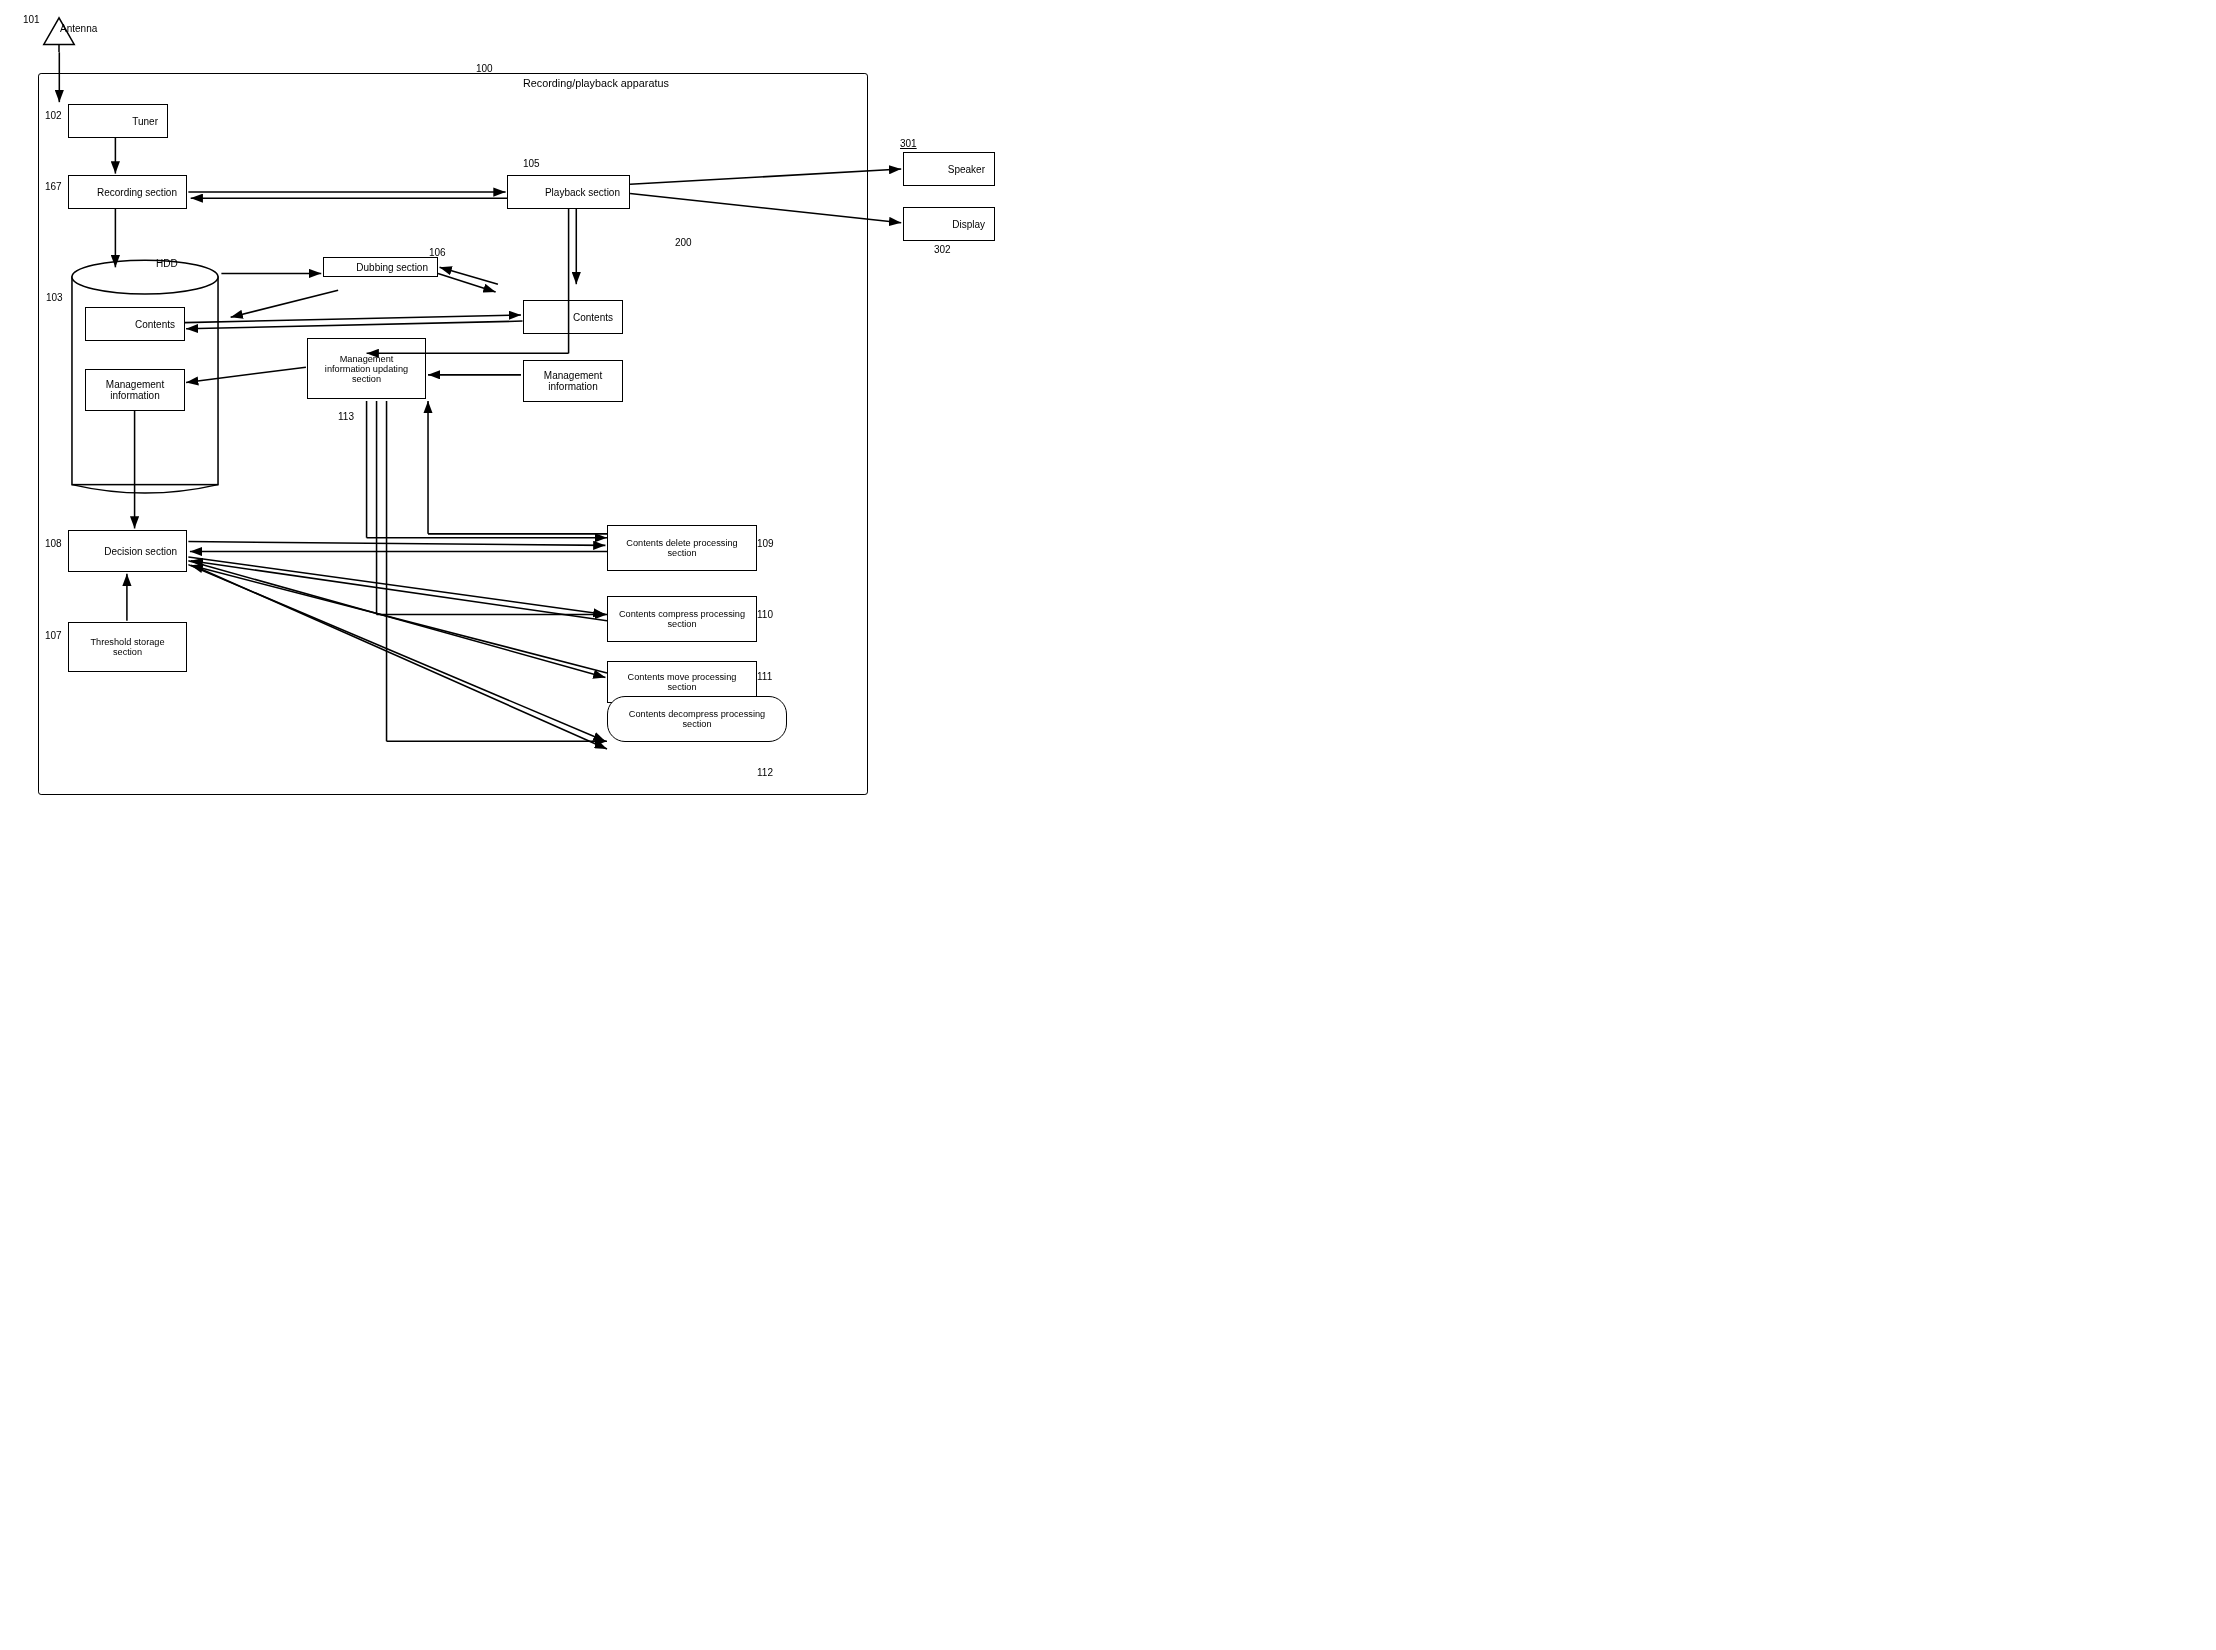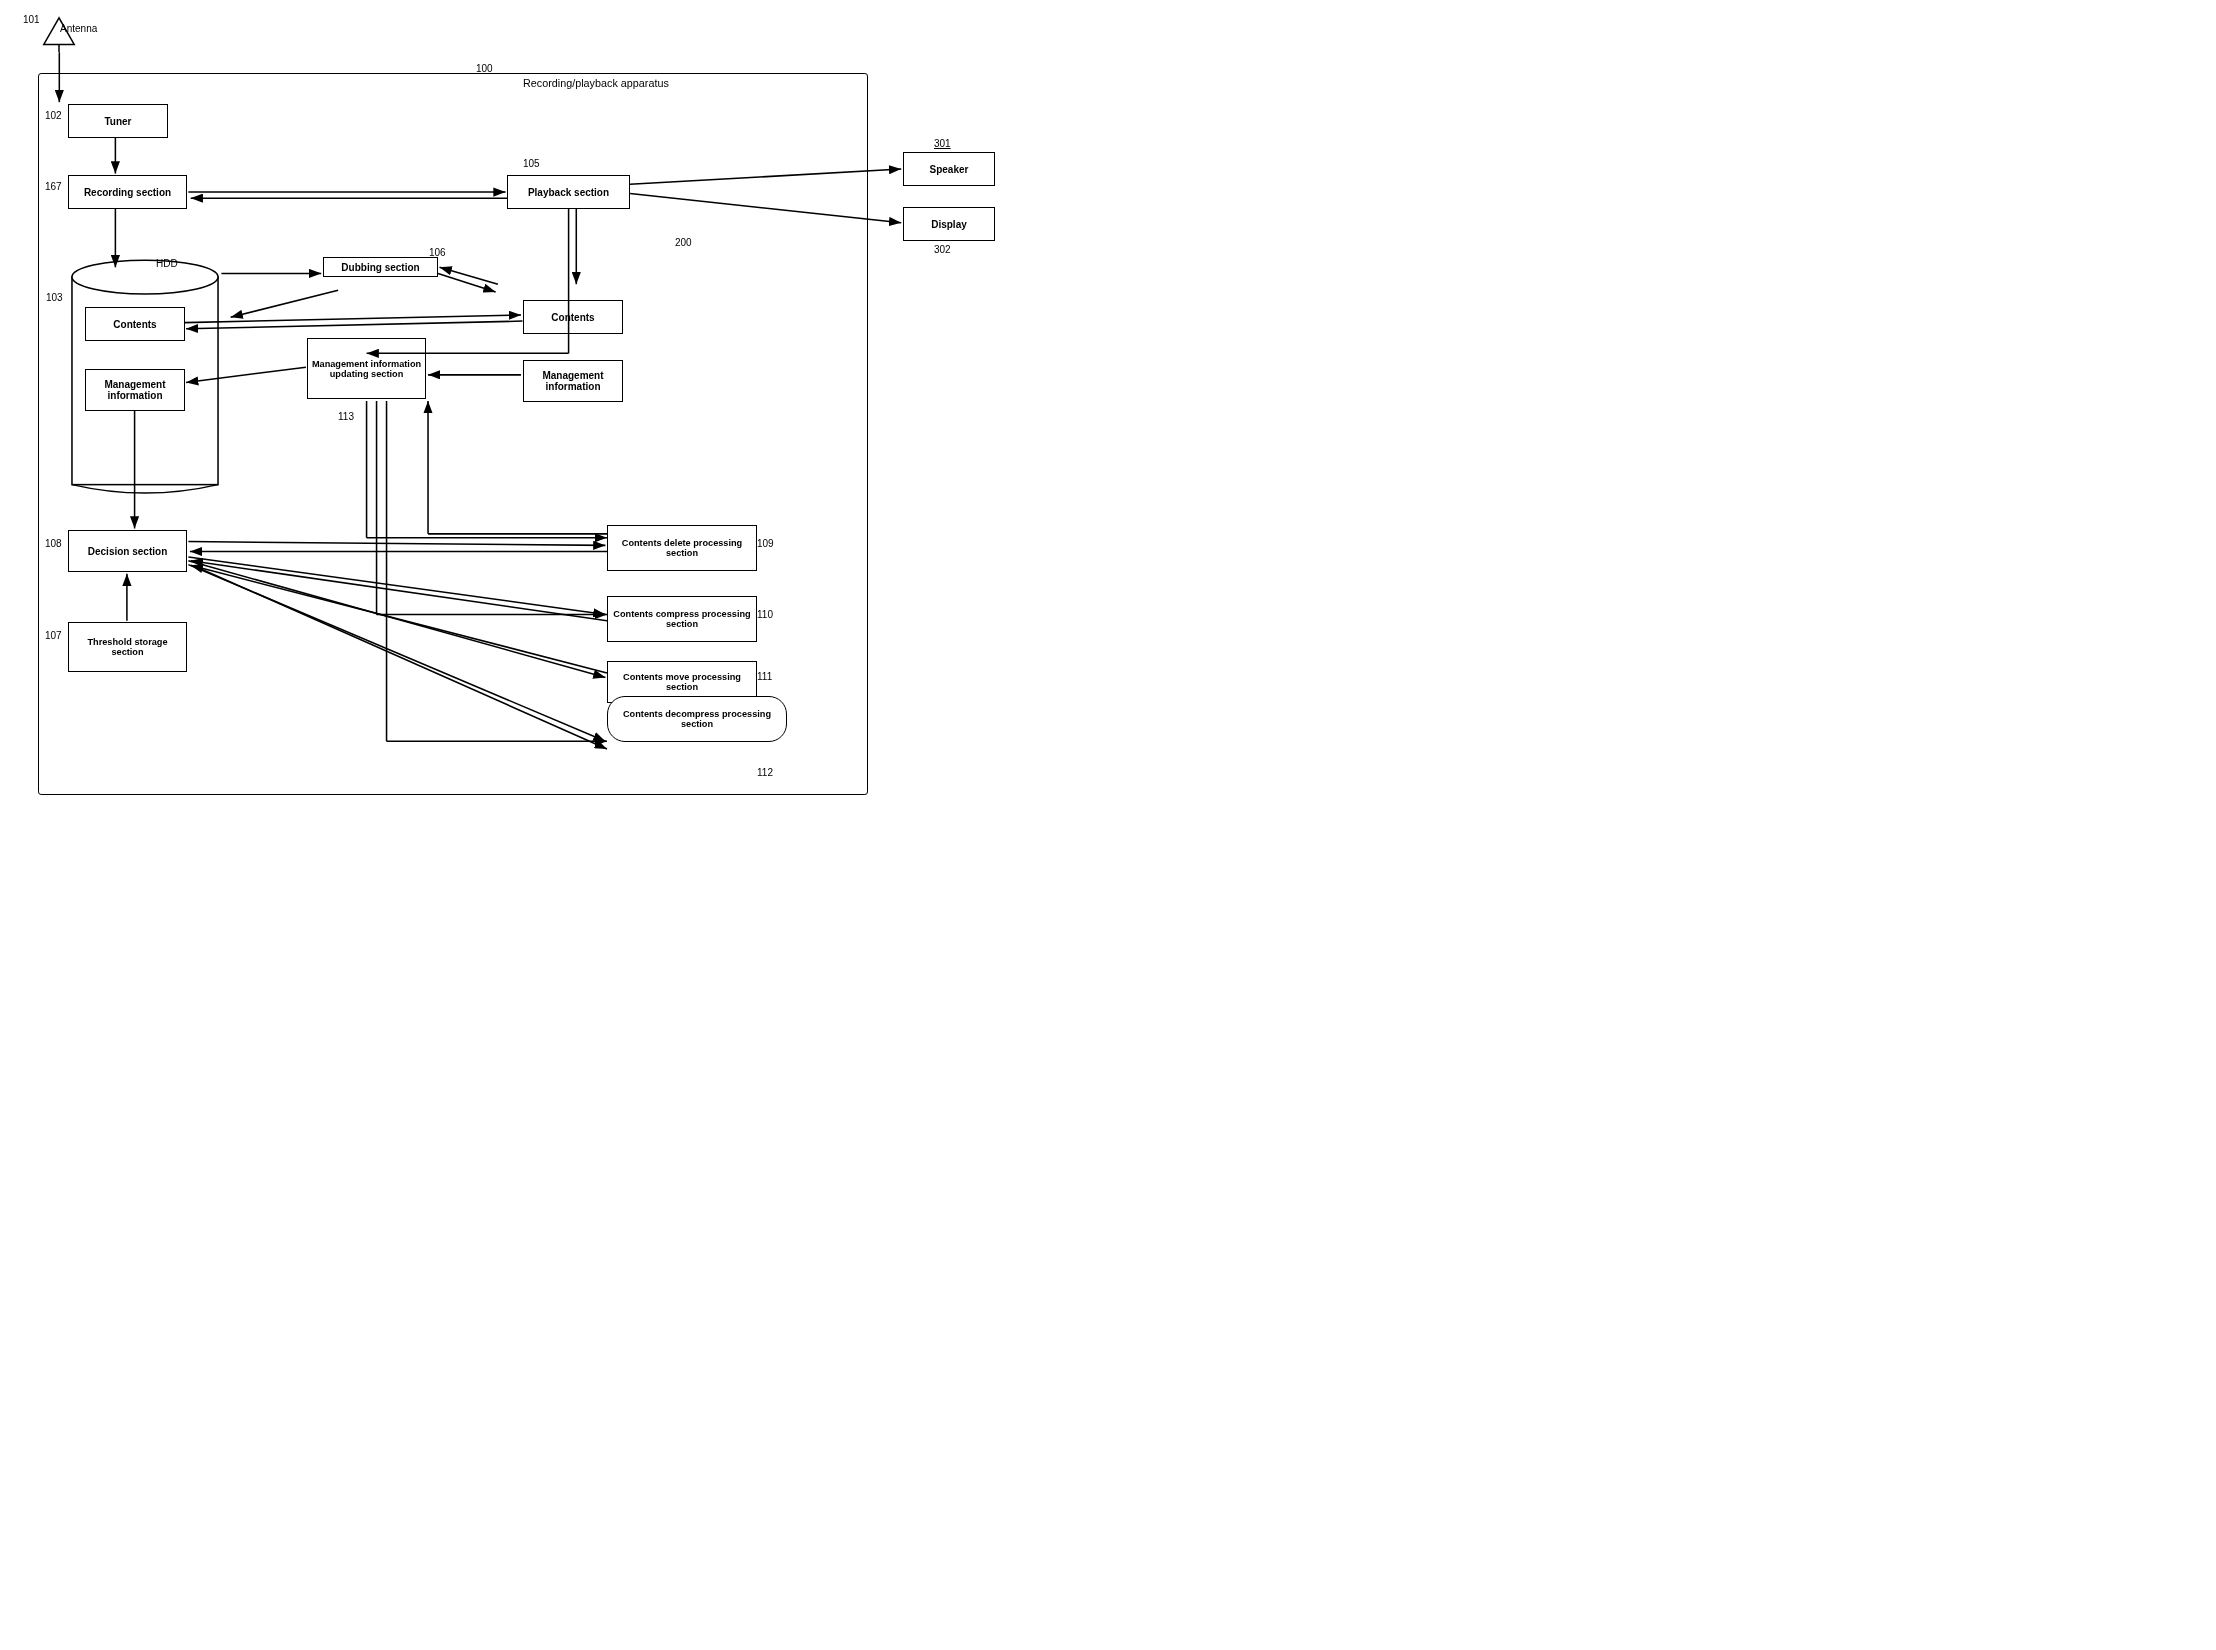--- a/index.html
+++ b/index.html
@@ -28,25 +28,24 @@
       font-size: 10px;
       white-space: nowrap;
       font-weight: normal;
     }
     .component-box {
       position: absolute;
       border: 1.5px solid #000;
       background: #fff;
       display: flex;
       align-items: center;
-      justify-content: center;
+      justify-content: flex-end;
       text-align: center;
       font-size: 10px;
-      padding: 3px;
-      font-weight: bold;
+      padding: 9px;
     }
     
     .cylinder {
       position: absolute;
     }
     .cylinder svg {
       overflow: visible;
     }
     
     .circle-disk {
@@ -174,21 +173,21 @@
   <span class="ref-num" style="left:757px; top:671px;">111</span>
 
   <div class="component-box" style="left:607px; top:696px; width:180px; height:46px;border-radius:18px;">
     <span style="font-size:9.2px;">Contents decompress processing section</span>
   </div>
   <span class="ref-num" style="left:757px; top:735px;margin-top:32px;">112</span>
 
   <div class="component-box" style="left:903px; top:152px; width:92px; height:34px;">
     <span>Speaker</span>
   </div>
-  <span class="ref-num" style="left:934px; top:138px;text-decoration:underline;">301</span>
+  <span class="ref-num" style="left:900px; top:138px;text-decoration:underline;">301</span>
 
   <div class="component-box" style="left:903px; top:207px; width:92px; height:34px;">
     <span>Display</span>
   </div>
   <span class="ref-num" style="left:934px; top:244px;">302</span>
 
   <svg class="arrows-svg" viewBox="0 0 1442 1074" width="1108" height="825">
     <defs>
       <marker id="arrowhead" markerWidth="8" markerHeight="6" refX="8" refY="3" orient="auto">
         <polygon points="0 0, 8 3, 0 6" fill="#000"></polygon>

